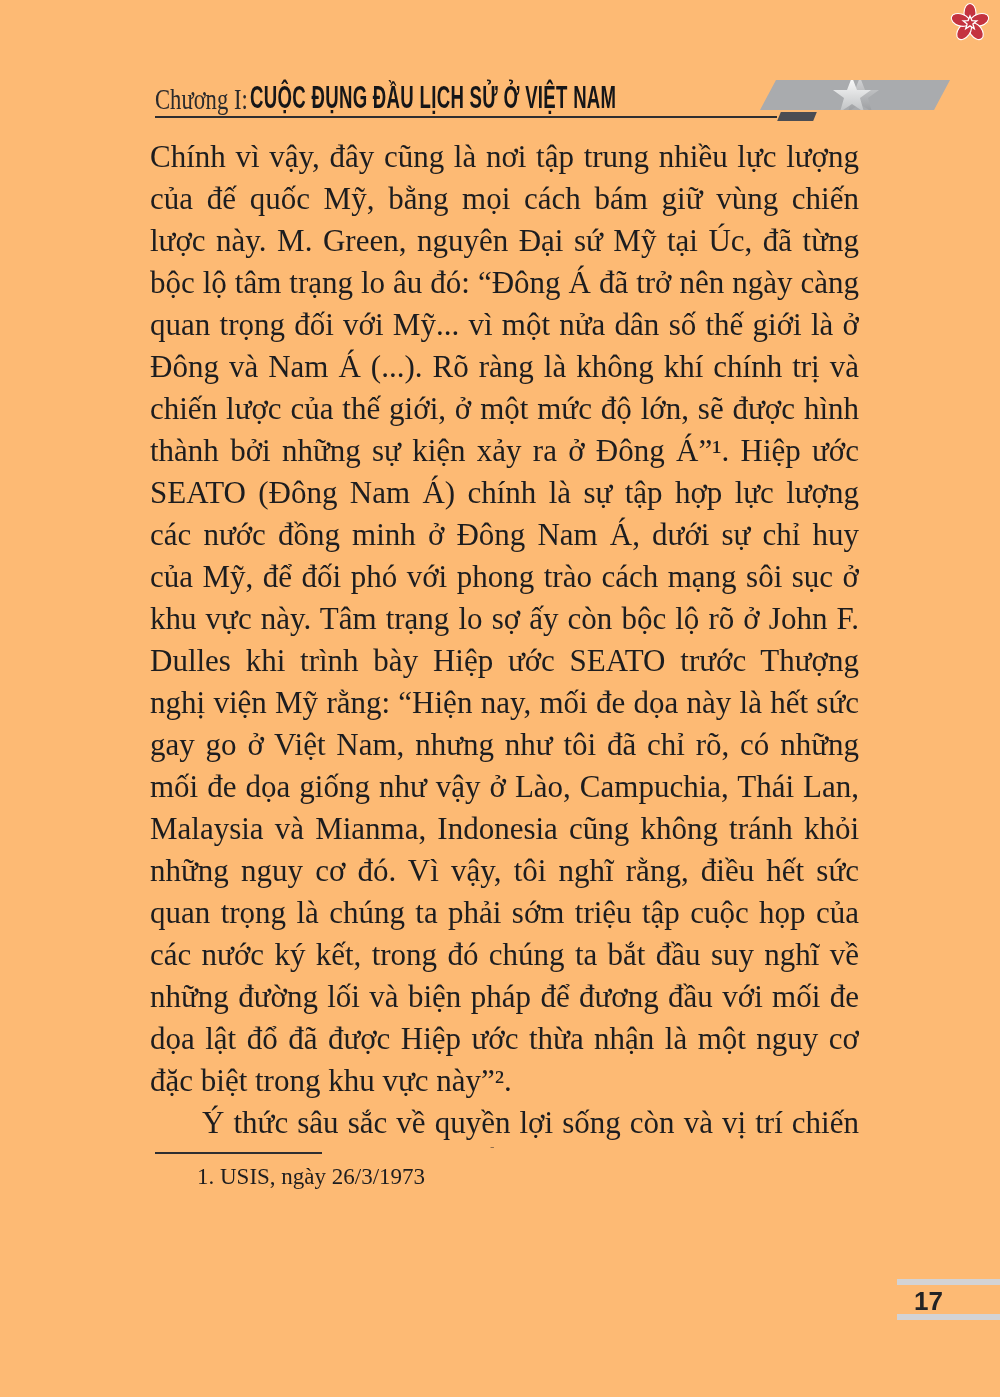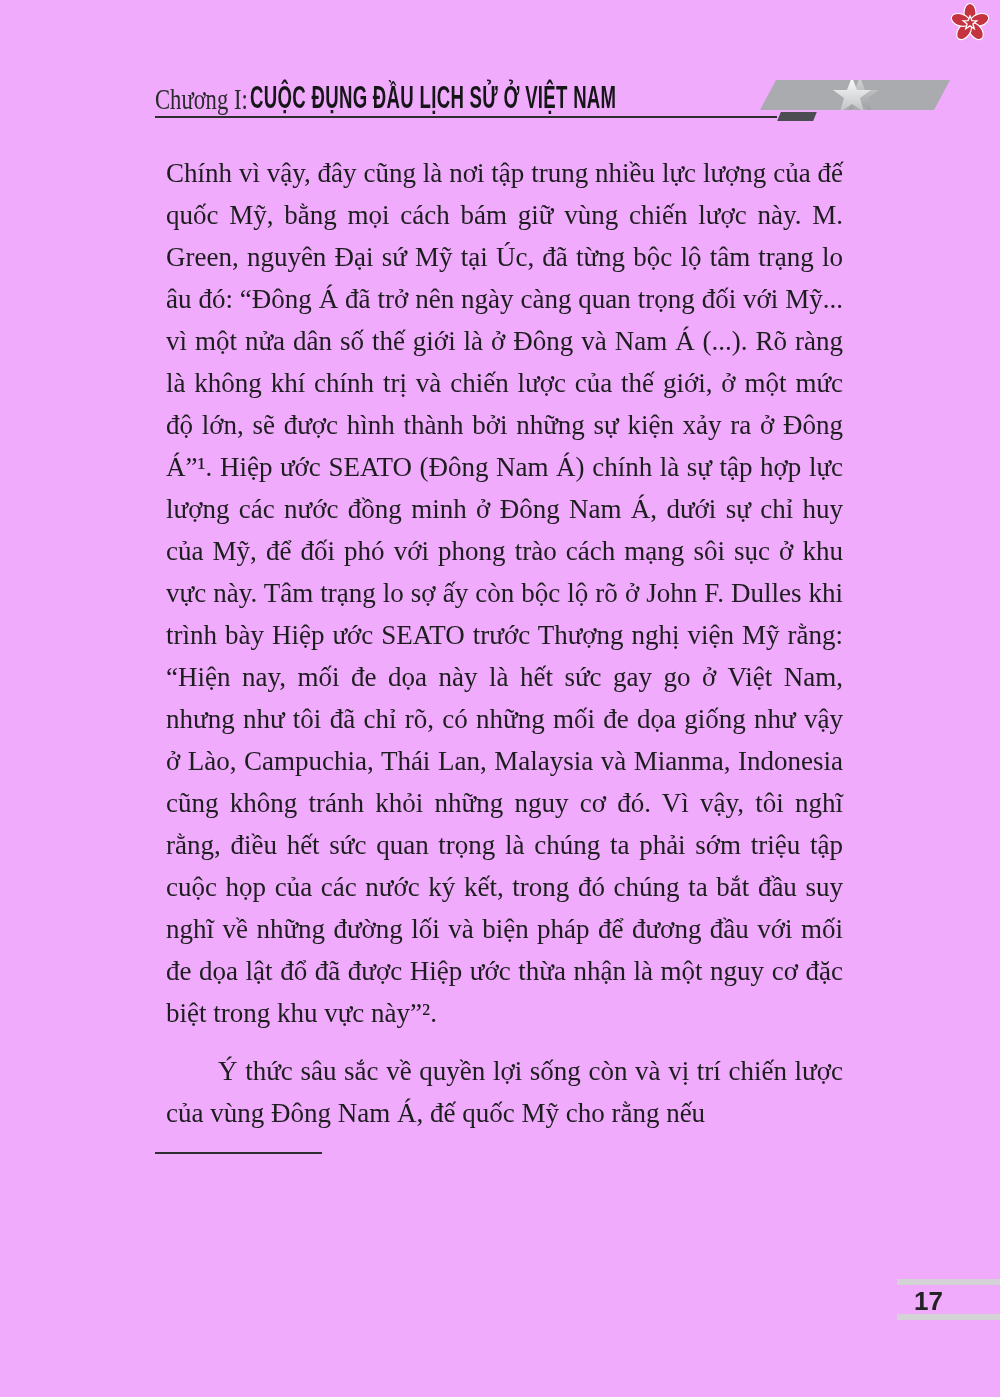--- a/index.html
+++ b/index.html
@@ -1,20 +1,20 @@
 <!DOCTYPE html>
 <html><head>
 <meta charset="utf-8">
 <style>
   html,body{margin:0;padding:0;background:#e9e9e9;}
   .page{
     position:relative;
     width:1000px;height:1397px;
     margin:0 auto;
-    background:#f0abfc;
+    background:#fdba74;
     font-family:"Liberation Serif", serif;
     color:#1d1d1f;
     overflow:hidden;
   }
   
   .ornament{position:absolute;left:948px;top:1px;width:44px;height:44px;}
   
   .chapter-label{
     position:absolute;left:155px;top:84px;
     font-family:"Liberation Serif", serif;
@@ -43,22 +43,22 @@
     position:absolute;left:779px;top:112px;width:36px;height:9px;
     background:#4b4d53;
     transform:skewX(-22deg);
   }
   
   .content{
     position:absolute;left:150px;top:136px;width:709px;height:1012px;
     overflow:hidden;
   }
   .content p{
-    margin:16px;
-    font-size:27px;line-height:42px;
+    margin:0;
+    font-size:31px;line-height:42px;
     text-align:justify;
   }
   .content p.indented{text-indent:52px;}
   
   .footnote-rule{
     position:absolute;left:155px;top:1152px;width:167px;height:2px;
     background:#2e2e30;
   }
   .footnotes{
     position:absolute;left:150px;top:1162px;width:709px;
@@ -121,19 +121,20 @@
   </div>
   <div class="header-dark-tab"></div>
 
   <div class="content">
     <p>Chính vì vậy, đây cũng là nơi tập trung nhiều lực lượng của đế quốc Mỹ, bằng mọi cách bám giữ vùng chiến lược này. M. Green, nguyên Đại sứ Mỹ tại Úc, đã từng bộc lộ tâm trạng lo âu đó: “Đông Á đã trở nên ngày càng quan trọng đối với Mỹ... vì một nửa dân số thế giới là ở Đông và Nam Á (...). Rõ ràng là không khí chính trị và chiến lược của thế giới, ở một mức độ lớn, sẽ được hình thành bởi những sự kiện xảy ra ở Đông Á”¹. Hiệp ước SEATO (Đông Nam Á) chính là sự tập hợp lực lượng các nước đồng minh ở Đông Nam Á, dưới sự chỉ huy của Mỹ, để đối phó với phong trào cách mạng sôi sục ở khu vực này. Tâm trạng lo sợ ấy còn bộc lộ rõ ở John F. Dulles khi trình bày Hiệp ước SEATO trước Thượng nghị viện Mỹ rằng: “Hiện nay, mối đe dọa này là hết sức gay go ở Việt Nam, nhưng như tôi đã chỉ rõ, có những mối đe dọa giống như vậy ở Lào, Campuchia, Thái Lan, Malaysia và Mianma, Indonesia cũng không tránh khỏi những nguy cơ đó. Vì vậy, tôi nghĩ rằng, điều hết sức quan trọng là chúng ta phải sớm triệu tập cuộc họp của các nước ký kết, trong đó chúng ta bắt đầu suy nghĩ về những đường lối và biện pháp để đương đầu với mối đe dọa lật đổ đã được Hiệp ước thừa nhận là một nguy cơ đặc biệt trong khu vực này”².</p>
     <p class="indented">Ý thức sâu sắc về quyền lợi sống còn và vị trí chiến lược của vùng Đông Nam Á, đế quốc Mỹ cho rằng nếu</p>
   </div>
 
   <div class="footnote-rule"></div>
   <div class="footnotes">
+    <p>1. USIS, ngày 26/3/1973</p>
   </div>
 
   <div class="footer-bar-top"></div>
   <div class="page-number">17</div>
   <div class="footer-bar-bottom"></div>
 
 </div>
 
 </body></html>

